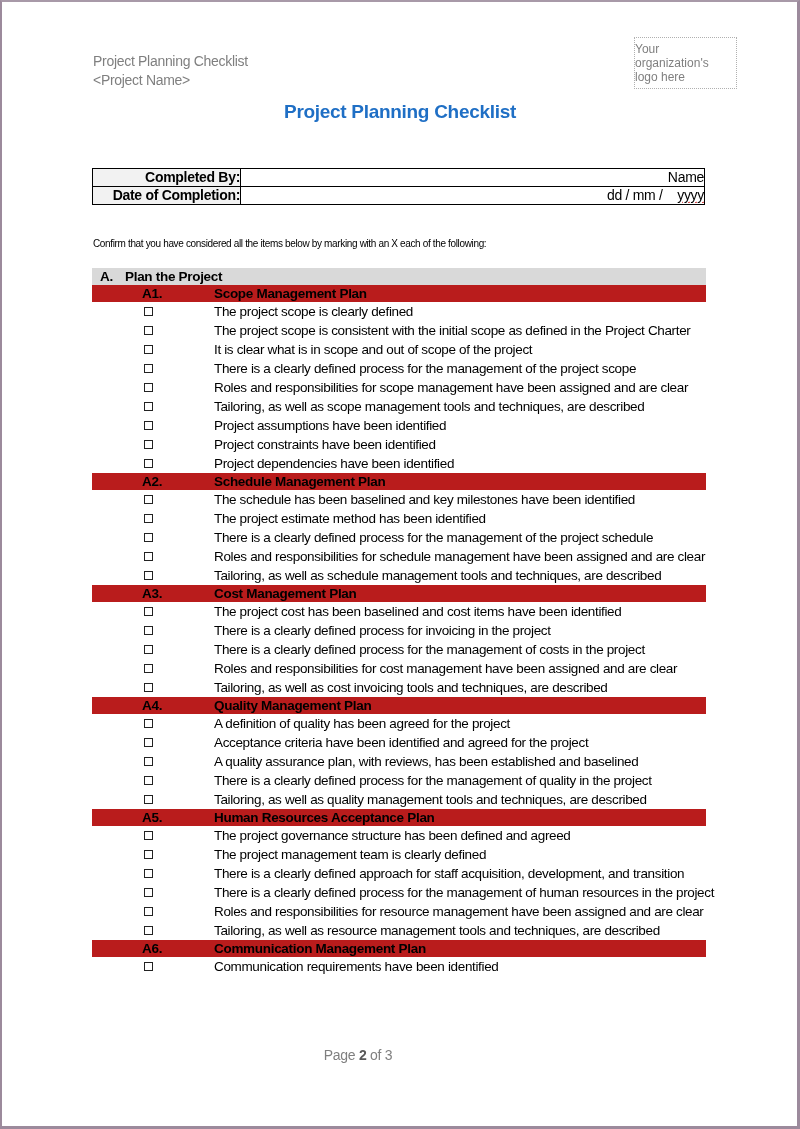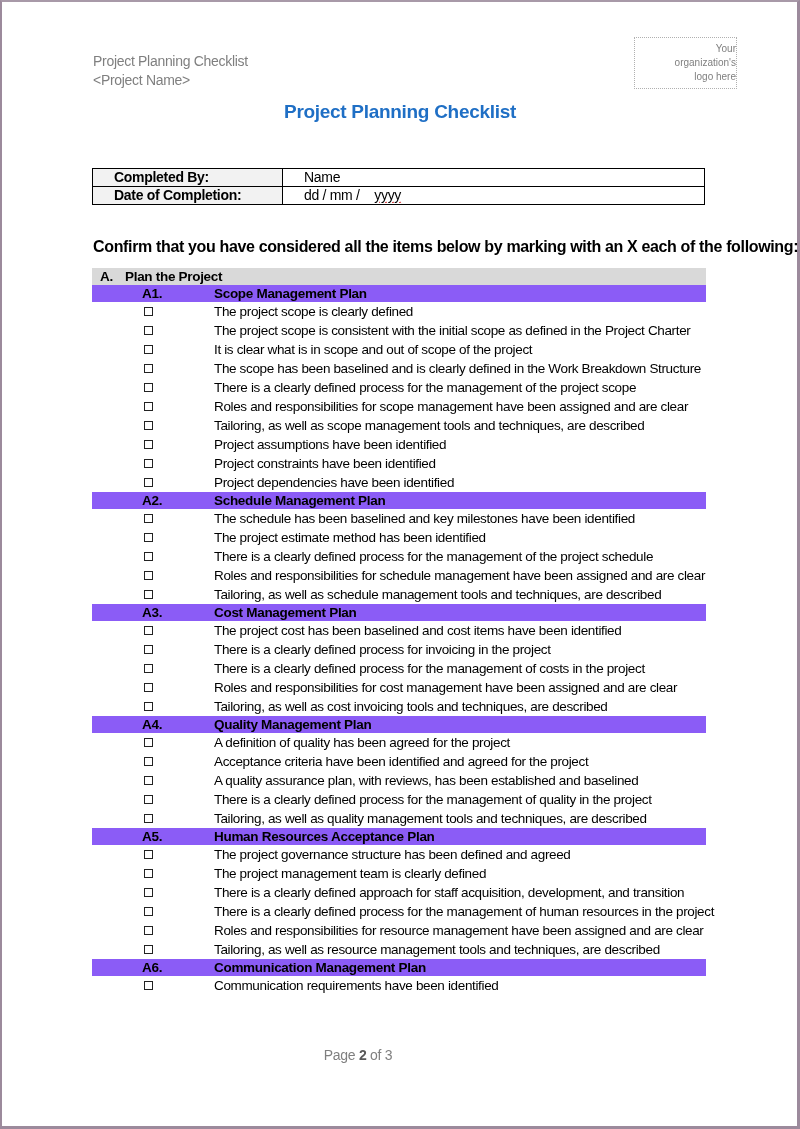--- a/index.html
+++ b/index.html
@@ -10,45 +10,45 @@
   .page-frame {
     position: absolute; left: 0; top: 0; width: 796px; height: 1125px;
     border-left: 2px solid #9c8a9c; border-right: 3px solid #9c8a9c;
     border-top: 2px solid #a899a8; border-bottom: 3px solid #9c8a9c;
     box-sizing: border-box; width: 800px; height: 1129px;
   }
   .hdr-left { position: absolute; left: 93px; top: 52px; font-size: 14px; color: #7f7f7f; line-height: 19px; letter-spacing: -0.3px; }
   .logo-box {
     position: absolute; left: 634px; top: 37px; width: 103px; height: 52px;
     border: 1px dotted #b0b0b0; box-sizing: border-box;
-    font-size: 10px; color: #7f7f7f; text-align: right; line-height: 14px; padding-top: 4px;
+    font-size: 12px; color: #7f7f7f; text-align: left; line-height: 14px; padding-top: 4px;
   }
   .doc-title {
     position: absolute; left: 0; width: 800px; top: 101px; text-align: center;
     font-size: 19px; font-weight: bold; color: #1f6fc5; letter-spacing: -0.3px;
   }
   table.meta {
     position: absolute; left: 92px; top: 168px; width: 613px; border-collapse: collapse;
     font-size: 14px; letter-spacing: -0.3px;
   }
-  table.meta td { border: 1.5px solid #000; height: 17px; padding: 0 21px; line-height: 17px; }
+  table.meta td { border: 1.5px solid #000; height: 17px; padding: 0 0; line-height: 17px; text-align: right; }
   table.meta td.lbl { width: 147px; font-weight: bold; background: #f2f2f2; }
   .spell { text-decoration: underline wavy #d02020; text-decoration-thickness: 1px; margin-left: 11px; }
   .instruction {
-    position: absolute; left: 93px; top: 238px; font-size: 16px; font-weight: bold; letter-spacing: -0.35px;
+    position: absolute; left: 93px; top: 238px; font-size: 10px; font-weight: normal; letter-spacing: -0.35px;
   }
   .checklist { position: absolute; left: 92px; top: 268px; width: 614px; }
   .sec-head {
     background: #d9d9d9; height: 17px; line-height: 17px; font-size: 13.5px; font-weight: bold;
     letter-spacing: -0.3px; position: relative;
   }
   .sec-head .code { position: absolute; left: 8px; }
   .sec-head .title { position: absolute; left: 33px; }
   .sub-head {
-    background: #8b5cf6; height: 17px; line-height: 17px; font-size: 13.5px; font-weight: bold;
+    background: #b91c1c; height: 17px; line-height: 17px; font-size: 13.5px; font-weight: bold;
     letter-spacing: -0.3px; position: relative;
   }
   .sub-head .code { position: absolute; left: 50px; }
   .sub-head .title { position: absolute; left: 122px; }
   .item { height: 19px; line-height: 19px; font-size: 13.5px; position: relative; letter-spacing: -0.35px; }
   .item .box {
     position: absolute; left: 52px; top: 5px; width: 9px; height: 9px; border: 1px solid #222; box-sizing: border-box;
     cursor: pointer;
   }
   .item .text { position: absolute; left: 122px; white-space: nowrap; }
@@ -106,24 +106,20 @@
     <div class="item">
       <span class="box"></span>
       <span class="text">The project scope is consistent with the initial scope as defined in the Project Charter</span>
     </div>
     <div class="item">
       <span class="box"></span>
       <span class="text">It is clear what is in scope and out of scope of the project</span>
     </div>
     <div class="item">
       <span class="box"></span>
-      <span class="text">The scope has been baselined and is clearly defined in the Work Breakdown Structure</span>
-    </div>
-    <div class="item">
-      <span class="box"></span>
       <span class="text">There is a clearly defined process for the management of the project scope</span>
     </div>
     <div class="item">
       <span class="box"></span>
       <span class="text">Roles and responsibilities for scope management have been assigned and are clear</span>
     </div>
     <div class="item">
       <span class="box"></span>
       <span class="text">Tailoring, as well as scope management tools and techniques, are described</span>
     </div>

